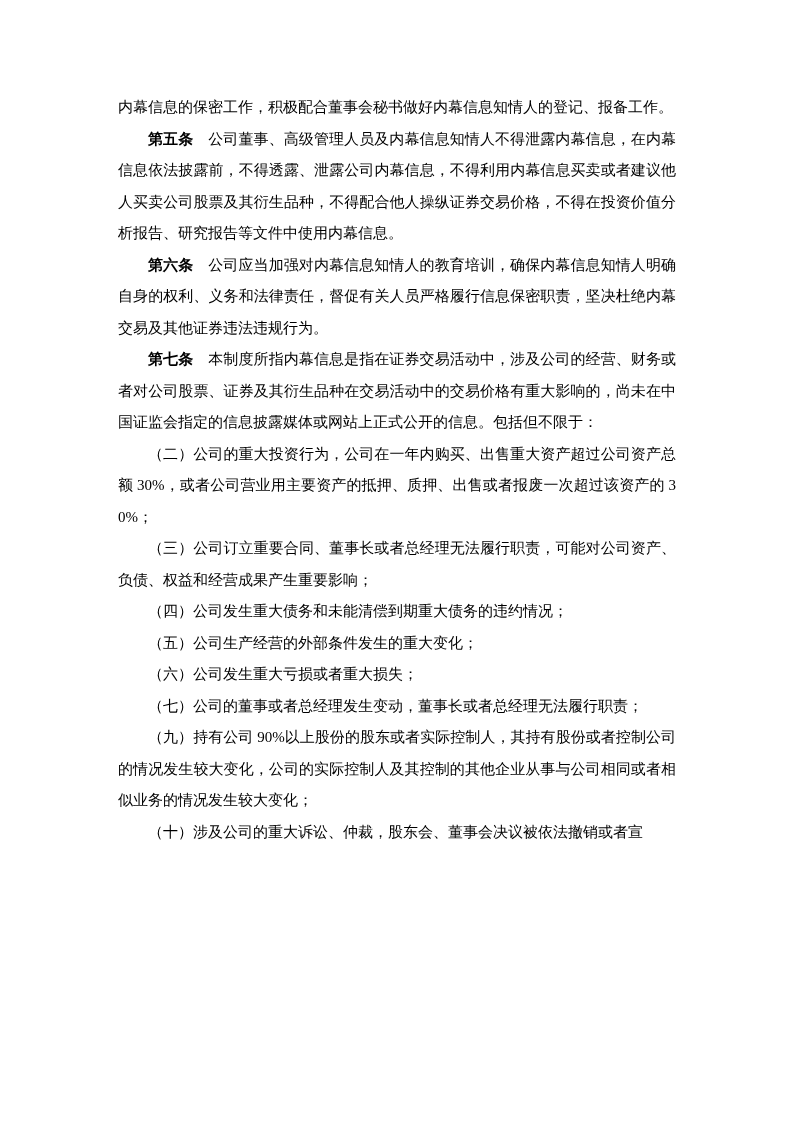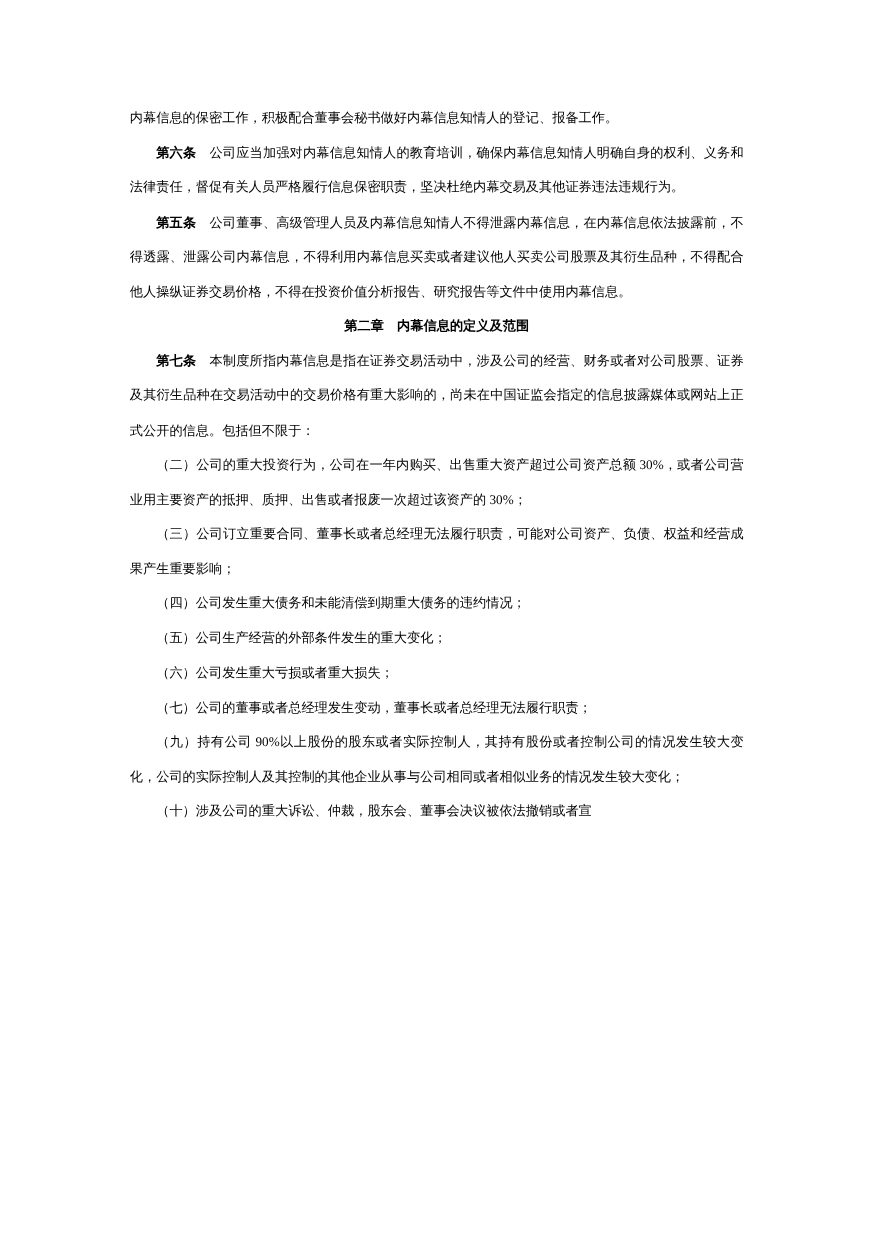--- a/index.html
+++ b/index.html
@@ -9,21 +9,21 @@
   }
   .page {
     position: relative;
     width: 793px;
     height: 1122px;
     background: #ffffff;
     overflow: hidden;
     box-sizing: border-box;
     padding: 92px 117px 14px 118px;
     font-family: "Liberation Serif", "DejaVu Serif", serif;
-    font-size: 12px;
+    font-size: 15px;
     line-height: 31.5px;
     color: #000000;
   }
   .para {
     margin: 0;
     text-align: justify;
     text-justify: inter-ideograph;
     text-indent: 2em;
     word-break: break-all;
   }
@@ -41,28 +41,27 @@
   }
 </style>
 </head>
 <body>
 
 <div class="page">
 
   <p class="para no-indent">内幕信息的保密工作，积极配合董事会秘书做好内幕信息知情人的登记、报备工作。</p>
 
   <p class="para">
+    <span class="article-label">第五条</span><span>公司董事、高级管理人员及内幕信息知情人不得泄露内幕信息，在内幕信息依法披露前，不得透露、泄露公司内幕信息，不得利用内幕信息买卖或者建议他人买卖公司股票及其衍生品种，不得配合他人操纵证券交易价格，不得在投资价值分析报告、研究报告等文件中使用内幕信息。</span>
+  </p>
+
+  <p class="para">
     <span class="article-label">第六条</span><span>公司应当加强对内幕信息知情人的教育培训，确保内幕信息知情人明确自身的权利、义务和法律责任，督促有关人员严格履行信息保密职责，坚决杜绝内幕交易及其他证券违法违规行为。</span>
   </p>
 
-  <p class="para">
-    <span class="article-label">第五条</span><span>公司董事、高级管理人员及内幕信息知情人不得泄露内幕信息，在内幕信息依法披露前，不得透露、泄露公司内幕信息，不得利用内幕信息买卖或者建议他人买卖公司股票及其衍生品种，不得配合他人操纵证券交易价格，不得在投资价值分析报告、研究报告等文件中使用内幕信息。</span>
-  </p>
-
-  <p class="para chapter">第二章　内幕信息的定义及范围</p>
 
   <p class="para">
     <span class="article-label">第七条</span><span>本制度所指内幕信息是指在证券交易活动中，涉及公司的经营、财务或者对公司股票、证券及其衍生品种在交易活动中的交易价格有重大影响的，尚未在中国证监会指定的信息披露媒体或网站上正式公开的信息。包括但不限于：</span>
   </p>
 
   <p class="para">（二）公司的重大投资行为，公司在一年内购买、出售重大资产超过公司资产总额 30%，或者公司营业用主要资产的抵押、质押、出售或者报废一次超过该资产的 30%；</p>
   <p class="para">（三）公司订立重要合同、董事长或者总经理无法履行职责，可能对公司资产、负债、权益和经营成果产生重要影响；</p>
   <p class="para">（四）公司发生重大债务和未能清偿到期重大债务的违约情况；</p>
   <p class="para">（五）公司生产经营的外部条件发生的重大变化；</p>
   <p class="para">（六）公司发生重大亏损或者重大损失；</p>

